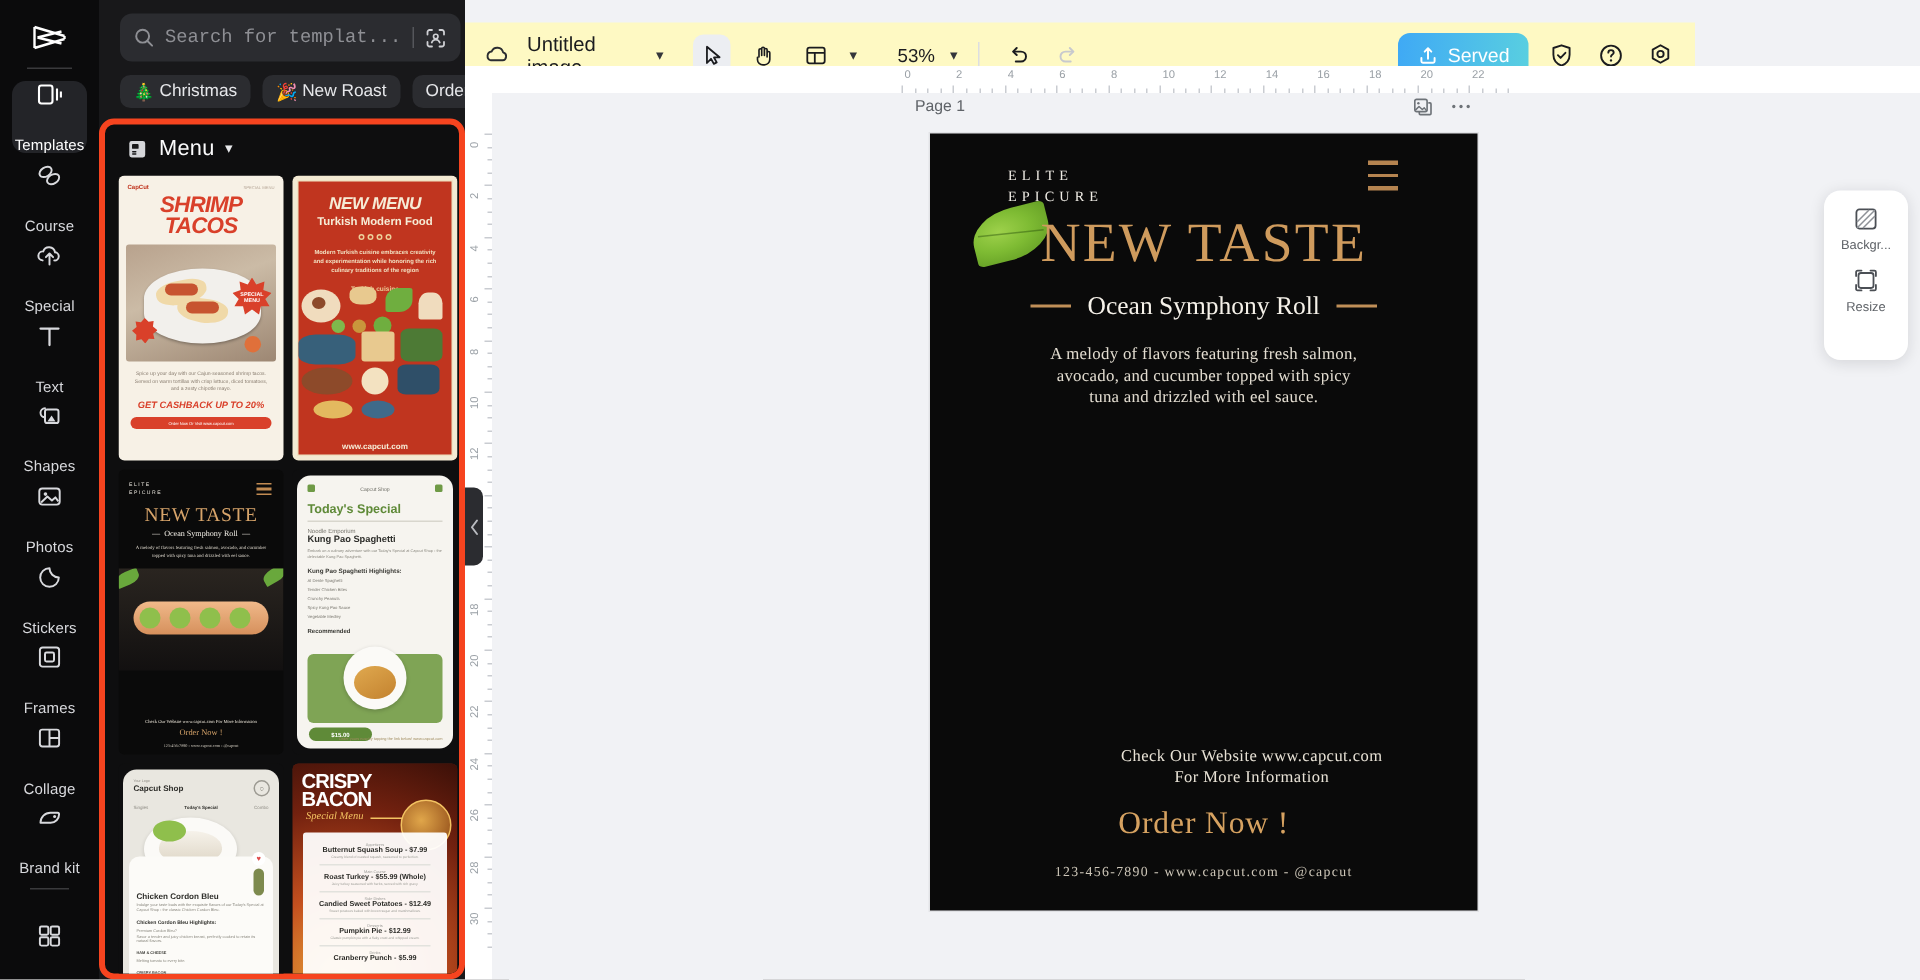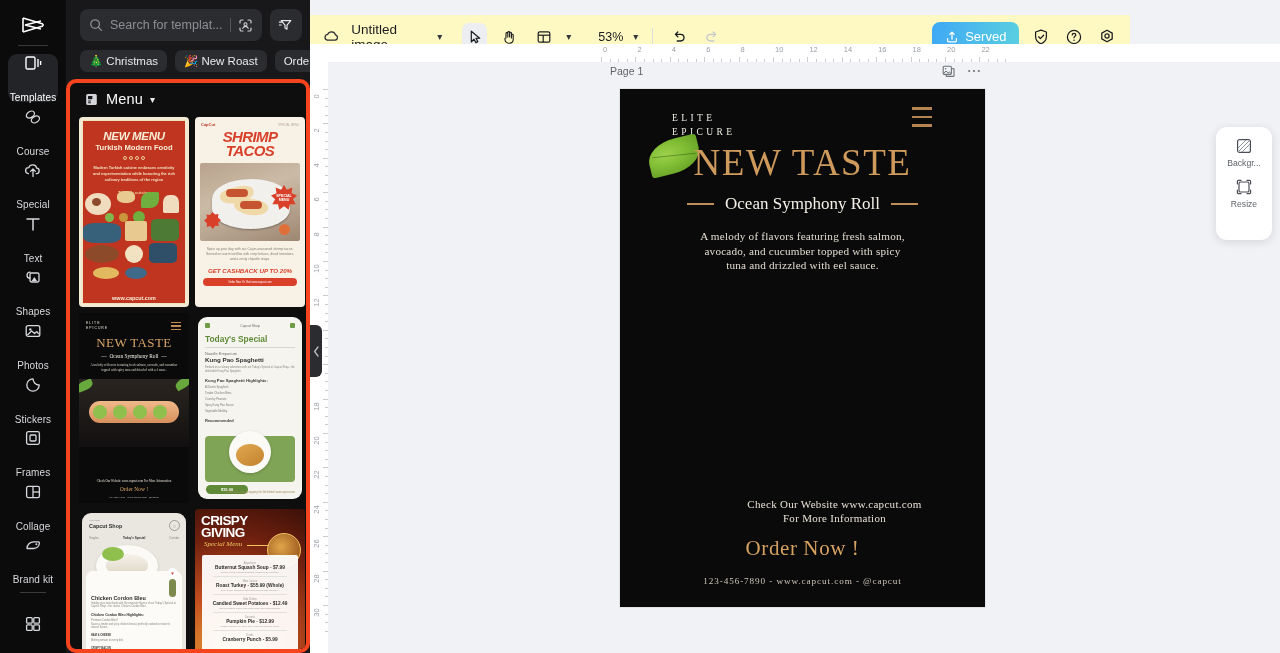--- a/index.html
+++ b/index.html
@@ -30,21 +30,21 @@
   .rail-lbl { font-size:10px; color:#d8d9dd; line-height:11px; text-align:center; letter-spacing:.1px;margin-top:16px; }
   .rail-item.active .rail-lbl { color:#ffffff; }
   .rail-bottom-div { width:26px; height:1px; background:#3a3a3c; margin:2px 0 8px 0; }
 
   
   .panel {
     position:absolute; left:66px; top:0; width:244px; height:653px;
     background:#18181a; overflow:hidden;
   }
   .panel-top { padding:9px 10px 0 14px; }
-  .search-row { display:flex; align-items:center; gap:8px; }
+  .search-row { display:flex; align-items:center; gap:8px;font-family:Liberation Mono, monospace; }
   .search-box {
     flex:1; height:32px; background:#2b2c30; border-radius:8px;
     display:flex; align-items:center; padding:0 9px; gap:7px;
   }
   .search-txt { font-size:12.5px; color:#8e8f94; white-space:nowrap; overflow:hidden; }
   .vbar { width:1px; height:14px; background:#55565b; }
   .filter-btn {
     width:32px; height:32px; background:#2b2c30; border-radius:8px;
     display:flex; align-items:center; justify-content:center; cursor:pointer; flex:0 0 32px;
   }
@@ -438,20 +438,46 @@
               <rect x="4" y="4" width="4.4" height="3.2" rx=".6" fill="#18181a"></rect>
               <rect x="4" y="8.6" width="3" height="1" rx=".5" fill="#18181a"></rect>
               <rect x="4" y="10.2" width="3" height="1" rx=".5" fill="#18181a"></rect>
             </svg>
         </span>
         <span class="menu-title">Menu</span>
         <span class="chev" style="color:#e8e9ec">▾</span>
       </div>
 
       <div class="grid">
+
+        <div class="tcard t2">
+          <div class="top">
+            <span class="brand">CapCut</span>
+            <span class="mini">SPECIAL MENU</span>
+          </div>
+          <div class="ttl">
+            <div>SHRIMP</div>
+            <div>TACOS</div>
+          </div>
+          <div class="photo">
+            <span class="plate"></span>
+            <span class="taco" style="left:20px;top:24px;width:34px;height:16px;transform:rotate(-12deg)"></span>
+            <span class="taco" style="left:34px;top:36px;width:34px;height:16px;transform:rotate(8deg)"></span>
+            <span class="blob" style="left:26px;top:26px;width:22px;height:8px;background:#c75430;border-radius:4px"></span>
+            <span class="blob" style="left:40px;top:38px;width:22px;height:8px;background:#c75430;border-radius:4px"></span>
+            <span class="blob" style="right:10px;bottom:6px;width:11px;height:11px;background:#e0703a"></span>
+            <span class="star">
+                <span>SPECIAL MENU</span>
+              </span>
+            <span class="blob2"></span>
+          </div>
+          <div class="desc">Spice up your day with our Cajun-seasoned shrimp tacos. Served on warm tortillas with crisp lettuce, diced tomatoes, and a zesty chipotle mayo.</div>
+          <div class="cash">GET CASHBACK UP TO 20%</div>
+          <div class="btn">Order Now Or Visit www.capcut.com</div>
+        </div>
 
         <div class="tcard t1">
           <div class="t1-in">
             <div class="h1">NEW MENU</div>
             <div class="h2">Turkish Modern Food</div>
             <div class="dots">
                 <i></i>
                 <i></i>
                 <i></i>
                 <i></i>
@@ -473,46 +499,20 @@
               <span class="blob" style="left:6px;top:56px;width:34px;height:18px;background:#8d4a2a;border-radius:50%"></span>
               <span class="blob" style="left:46px;top:56px;width:18px;height:18px;background:#f3e2c1"></span>
               <span class="blob" style="left:70px;top:54px;width:28px;height:20px;background:#2f4f68;border-radius:20%"></span>
               <span class="blob" style="left:14px;top:78px;width:26px;height:12px;background:#e3b95f;border-radius:50%"></span>
               <span class="blob" style="left:46px;top:78px;width:22px;height:12px;background:#3f6a8a;border-radius:50%"></span>
             </div>
             <div class="url">www.capcut.com</div>
           </div>
         </div>
 
-        <div class="tcard t2">
-          <div class="top">
-            <span class="brand">CapCut</span>
-            <span class="mini">SPECIAL MENU</span>
-          </div>
-          <div class="ttl">
-            <div>SHRIMP</div>
-            <div>TACOS</div>
-          </div>
-          <div class="photo">
-            <span class="plate"></span>
-            <span class="taco" style="left:20px;top:24px;width:34px;height:16px;transform:rotate(-12deg)"></span>
-            <span class="taco" style="left:34px;top:36px;width:34px;height:16px;transform:rotate(8deg)"></span>
-            <span class="blob" style="left:26px;top:26px;width:22px;height:8px;background:#c75430;border-radius:4px"></span>
-            <span class="blob" style="left:40px;top:38px;width:22px;height:8px;background:#c75430;border-radius:4px"></span>
-            <span class="blob" style="right:10px;bottom:6px;width:11px;height:11px;background:#e0703a"></span>
-            <span class="star">
-                <span>SPECIAL MENU</span>
-              </span>
-            <span class="blob2"></span>
-          </div>
-          <div class="desc">Spice up your day with our Cajun-seasoned shrimp tacos. Served on warm tortillas with crisp lettuce, diced tomatoes, and a zesty chipotle mayo.</div>
-          <div class="cash">GET CASHBACK UP TO 20%</div>
-          <div class="btn">Order Now Or Visit www.capcut.com</div>
-        </div>
-
         <div class="tcard t3">
           <div class="el">
             <div>ELITE</div>
             <div>EPICURE</div>
           </div>
           <div class="burger">
               <i></i>
               <i></i>
               <i></i>
             </div>
@@ -584,21 +584,21 @@
             <div class="l2" style="top:121px;font-weight:bold;color:#3a3a35">HAM &amp; CHEESE</div>
             <div class="l2" style="top:126px">Melting tomato to every bite.</div>
             <div class="l2" style="top:134px;font-weight:bold;color:#3a3a35">CRISPY BACON</div>
           </div>
         </div>
 
         <div class="tcard t6">
           <div class="bgglow"></div>
           <div class="th">
             <div>CRISPY</div>
-            <div>GIVING</div>
+            <div>BACON</div>
           </div>
           <div class="sm">Special Menu</div>
           <div class="sml"></div>
           <div class="tk"></div>
           <div class="card">
             <div class="sect">Appetizers</div>
             <div class="item">Butternut Squash Soup - $7.99</div>
             <div class="dsc">Creamy blend of roasted squash, seasoned to perfection.</div>
             <div class="rule"></div>
             <div class="sect">Main Course</div>

